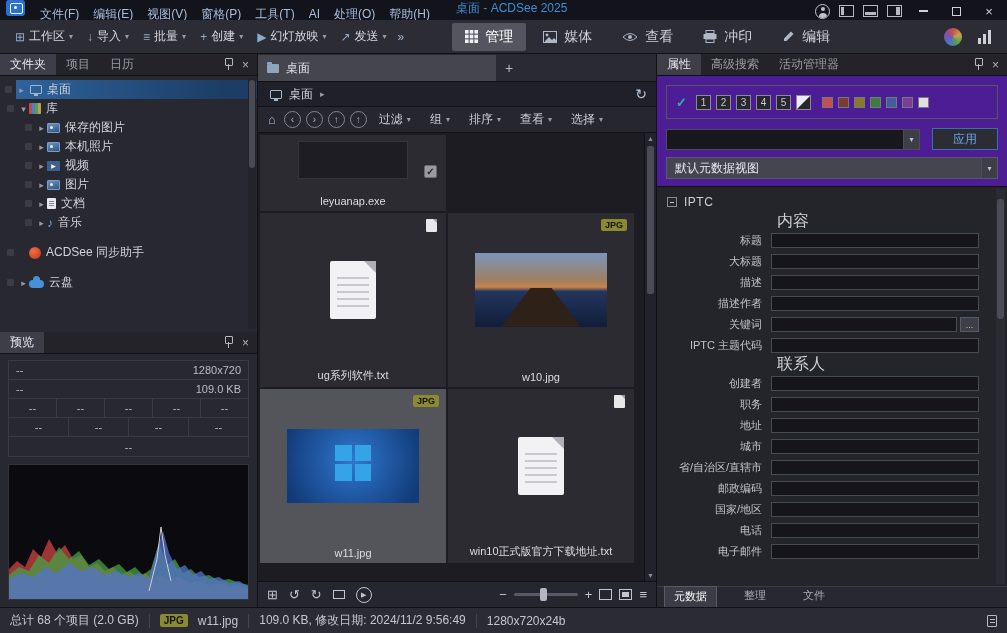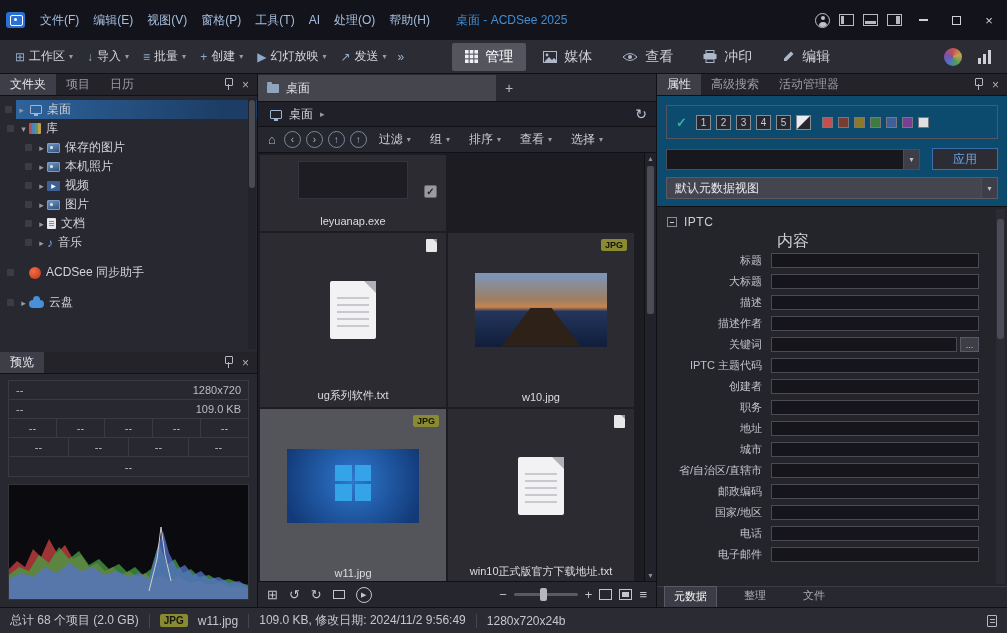--- a/index.html
+++ b/index.html
@@ -1,21 +1,21 @@
 <!DOCTYPE html>
 <html><head>
 <meta charset="utf-8">
 <style>
 *{margin:0;padding:0;box-sizing:border-box}
 html,body{width:1007px;height:633px;overflow:hidden}
 body{font-family:"Liberation Sans",sans-serif;background:#1e1e24;color:#d4d4da}
 .app{width:1007px;height:633px;display:flex;flex-direction:column;position:relative}
 
 
-.titlebar{height:40px;background:#13131b;display:flex;align-items:center;padding:0 6px;flex:0 0 auto}
+.titlebar{height:20px;background:#13131b;display:flex;align-items:flex-start;padding:0 6px;flex:0 0 auto}
 .applogo{width:19px;height:16px;background:#2a6fd4;border-radius:3px;position:relative;margin-right:8px;flex:0 0 auto}
 .applogo::before{content:"";position:absolute;left:4px;top:3px;width:11px;height:9px;border:1.5px solid #fff;border-radius:2px}
 .applogo::after{content:"";position:absolute;left:8px;top:6px;width:3px;height:3px;background:#fff;border-radius:50%}
 .menu{font-size:12px;color:#a6bedd;padding:0 7px;line-height:28px;white-space:nowrap}
 .wintitle{font-size:12px;color:#3f8fd6;margin-left:19px;white-space:nowrap}
 .tbright{margin-left:auto;display:flex;align-items:center;gap:9px}
 .user-icon{width:15px;height:15px;border:1.2px solid #c2c2cc;border-radius:50%;position:relative;overflow:hidden}
 .user-icon::before{content:"";position:absolute;left:4.7px;top:2.5px;width:4px;height:4px;border-radius:50%;background:#c2c2cc}
 .user-icon::after{content:"";position:absolute;left:2.7px;top:8.5px;width:8px;height:5px;border-radius:4px 4px 0 0;background:#c2c2cc}
 .panelbtn{width:15px;height:12px;border:1px solid #b8b8c2;position:relative}
@@ -135,21 +135,21 @@
 .gbic{font-size:13px;color:#c4c4cc}
 .rectic{width:12px;height:9px;border:1px solid #c4c4cc;display:inline-block}
 .circplay{width:16px;height:16px;border:1px solid #c4c4cc;border-radius:50%;display:flex;align-items:center;justify-content:center;font-size:7px;color:#c4c4cc}
 .zoomgrp{margin-left:auto;display:flex;align-items:center;gap:7px}
 .slider{width:64px;height:3px;background:#5a5a64;position:relative;border-radius:2px}
 .knob{position:absolute;left:26px;top:-5px;width:7px;height:13px;background:#b6b6c0;border-radius:2px}
 .sqic{width:13px;height:11px;border:1px solid #c4c4cc;display:inline-block;position:relative}
 .sqic.fill::before{content:"";position:absolute;inset:2px;background:#c4c4cc}
 
 
-.rightcol{width:350px;flex:0 0 auto;display:flex;flex-direction:column;background:#0c4a6e;min-height:0}
+.rightcol{width:350px;flex:0 0 auto;display:flex;flex-direction:column;background:#4c1d95;min-height:0}
 .ratingbox{margin:9px 9px 6px;border:1px solid #565660;height:34px;display:flex;align-items:center;gap:5px;padding:0 9px;flex:0 0 auto}
 .chk{color:#35b0a0;font-size:13px;font-weight:bold;margin-right:4px}
 .rbox{width:15px;height:15px;border:1px solid #8a8a94;background:#26262e;color:#c8c8d0;font-size:10px;display:flex;align-items:center;justify-content:center}
 .slashbox{width:15px;height:15px;border:1px solid #8a8a94;background:linear-gradient(135deg,#ececf0 48%,#26262e 52%);margin-right:6px}
 .chip{width:11px;height:11px;border:1px solid #777780}
 .comborow{display:flex;align-items:center;margin:3px 9px 7px;gap:12px;flex:0 0 auto}
 .combo{flex:1;height:21px;background:#17171d;border:1px solid #4c4c56;position:relative}
 .dd{position:absolute;right:0;top:0;bottom:0;width:16px;background:#3e3e48;border-left:1px solid #4c4c56;display:flex;align-items:center;justify-content:center;font-size:8px;color:#c0c0c8}
 .applybtn{width:66px;height:22px;border:1px solid #3a6fae;color:#68a4e6;background:#2c2c35;font-size:12px;display:flex;align-items:center;justify-content:center}
 .metaview{margin:0 9px 7px;height:22px;background:#454550;border:1px solid #5a5a64;display:flex;align-items:center;padding:0 8px;font-size:12px;color:#e6e6ec;position:relative;flex:0 0 auto}
@@ -615,20 +615,21 @@
           </div>
         <div class="mrow">
             <span class="mlabel">关键词</span>
             <input class="minput" style="">
             <span class="dots">...</span>
           </div>
         <div class="mrow">
             <span class="mlabel">IPTC 主题代码</span>
             <input class="minput" style="">
           </div>
+        <div class="ghead">联系人</div>
         <div class="mrow">
             <span class="mlabel">创建者</span>
             <input class="minput" style="">
           </div>
         <div class="mrow">
             <span class="mlabel">职务</span>
             <input class="minput" style="">
           </div>
         <div class="mrow">
             <span class="mlabel">地址</span>

